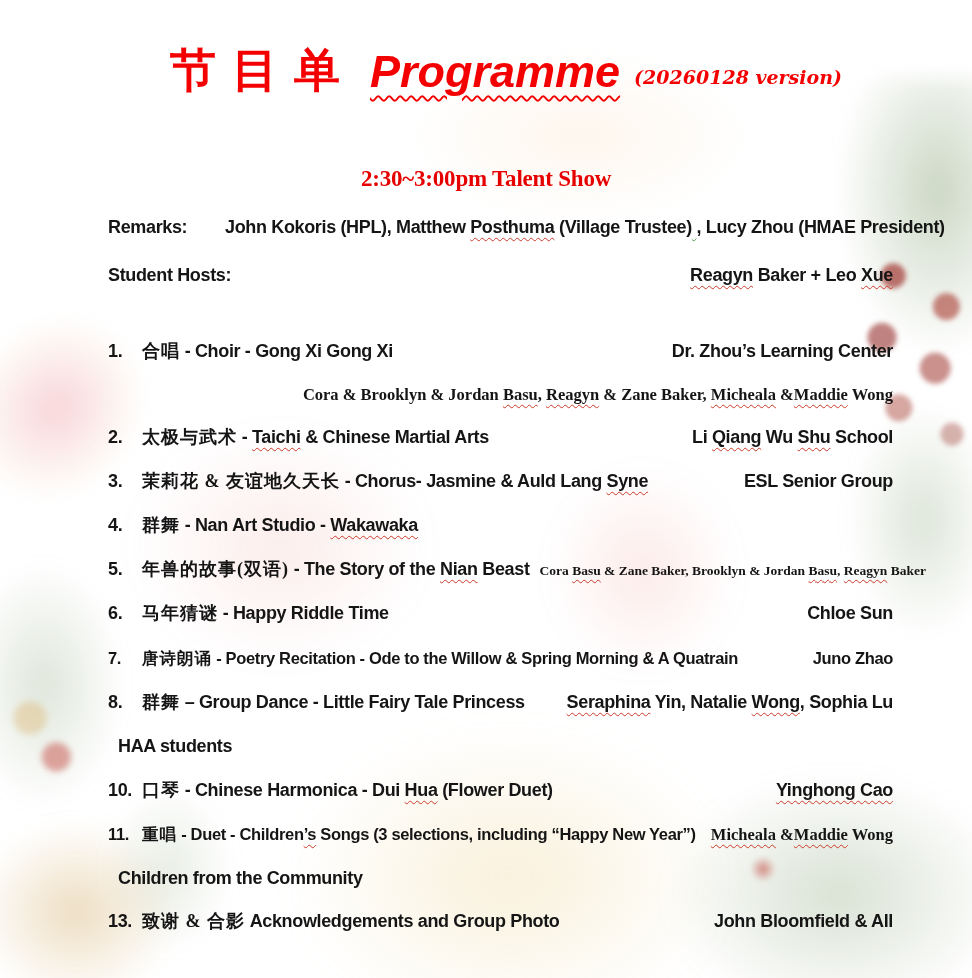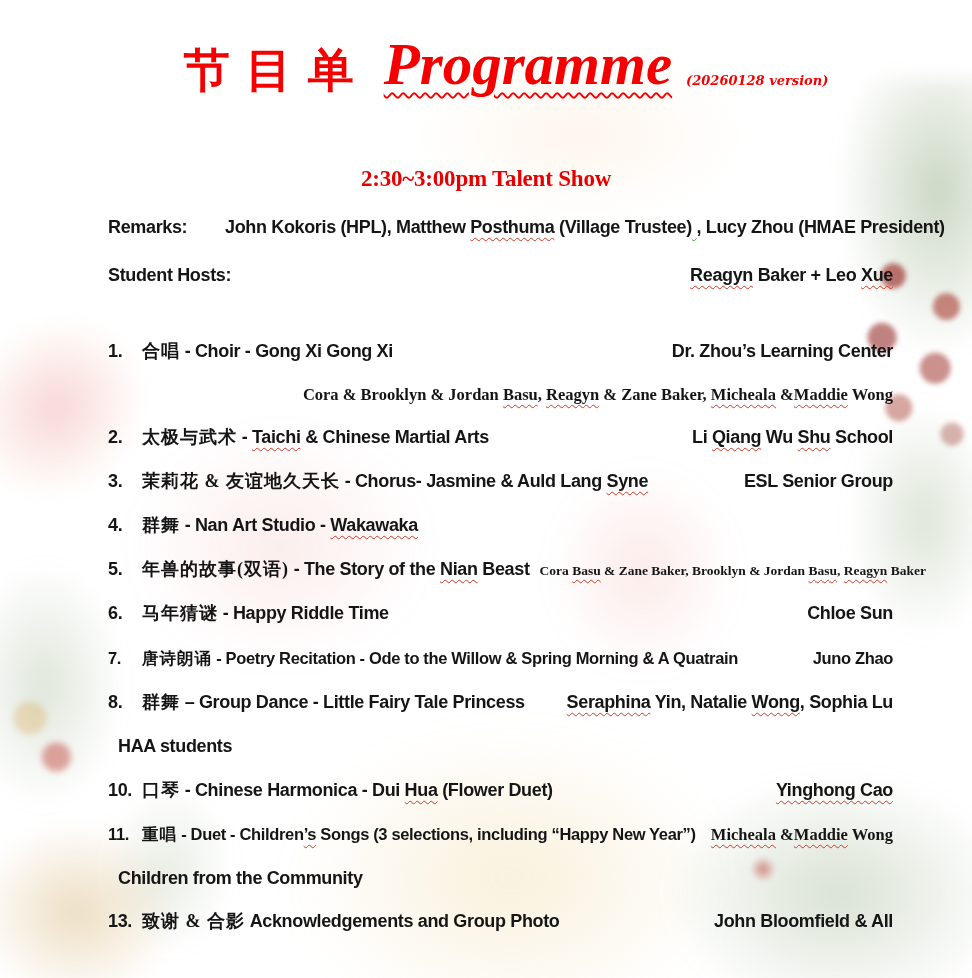--- a/index.html
+++ b/index.html
@@ -48,25 +48,25 @@
   .d-pine-bl2{bottom:24px; left:104px; width:130px; height:170px; filter:blur(10px);
     background:radial-gradient(ellipse, rgba(130,160,110,.18), rgba(130,160,110,0) 70%);}
 
   
   .abs{position:absolute; left:108px; right:68px; white-space:nowrap;}
   .center{left:0; right:0; text-align:center;}
 
   .title-line{top:24px; height:70px; display:flex; align-items:flex-end; justify-content:center; gap:14px; white-space:nowrap;}
   .title-zh{font-size:46px; font-weight:800; color:var(--title-red,#f40000);
     letter-spacing:16px; font-family:"Liberation Serif", serif; line-height:1;}
-  .title-en{font-family:Liberation Serif, serif; font-style:italic; font-weight:700;
-    font-size:59px; color:var(--title-red,#f40000); line-height:1;
+  .title-en{font-family:Liberation Sans, sans-serif; font-style:italic; font-weight:700;
+    font-size:45px; color:var(--title-red,#f40000); line-height:1;
     text-decoration:underline wavy var(--title-red,#f40000) 2px; text-underline-offset:8px;}
   .title-ver{font-family:"DejaVu Serif", serif; font-style:italic; font-weight:700;
-    font-size:13px; color:var(--title-red,#f40000); padding-bottom:6px;}
+    font-size:19px; color:var(--title-red,#f40000); padding-bottom:6px;}
 
   .heading{font-family:"Liberation Serif", serif; font-weight:700; font-size:23px;
     color:var(--heading-red,#e60000); letter-spacing:-.2px;}
   .h-date{top:113px;} .h-show{top:166px;}
 
   .row{position:absolute; left:108px; right:79px; display:flex; justify-content:space-between;
     align-items:baseline; font-size:18px; font-weight:700; letter-spacing:-.35px; white-space:nowrap; line-height:26px;}
   .row .left{flex:0 1 auto;}
   .row .right{flex:0 0 auto; padding-left:10px;}
   .num{display:inline-block; width:34px;}

